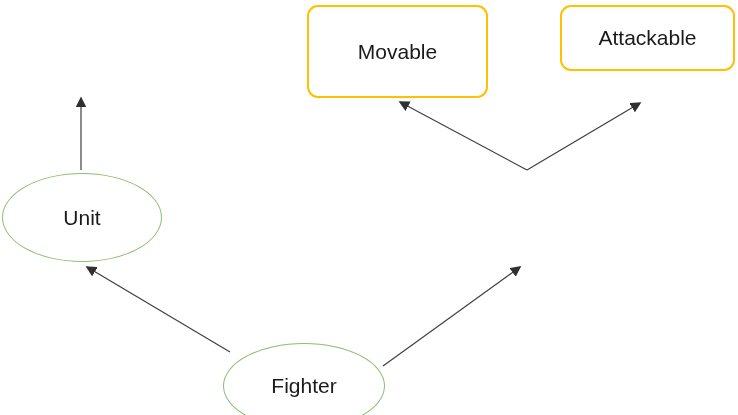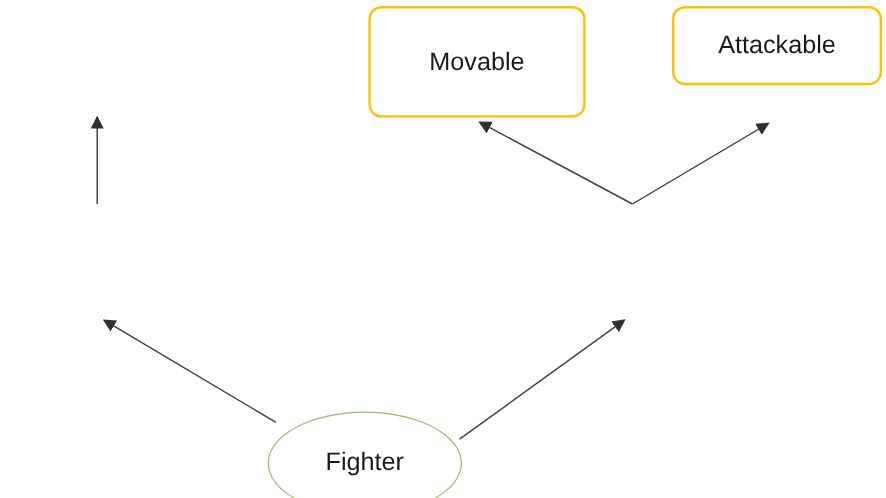--- a/index.html
+++ b/index.html
@@ -69,20 +69,23 @@
       </marker>
     </defs>
     <line x1="81" y1="170" x2="81" y2="98" marker-end="url(#arrowhead)"></line>
     <line x1="230" y1="352" x2="87" y2="267" marker-end="url(#arrowhead)"></line>
     <line x1="383" y1="366" x2="520" y2="267" marker-end="url(#arrowhead)"></line>
     <line x1="527" y1="170" x2="400" y2="102" marker-end="url(#arrowhead)"></line>
     <line x1="527" y1="170" x2="640" y2="103" marker-end="url(#arrowhead)"></line>
   </svg>
 
 
+  <div class="node ellipse" id="node-unit">
+    <span class="label">Unit</span>
+  </div>
 
   <div class="node ellipse" id="node-fighter">
     <span class="label">Fighter</span>
   </div>
 
   <div class="node rounded-rect" id="node-movable">
     <span class="label">Movable</span>
   </div>
 
   <div class="node rounded-rect" id="node-attackable">

